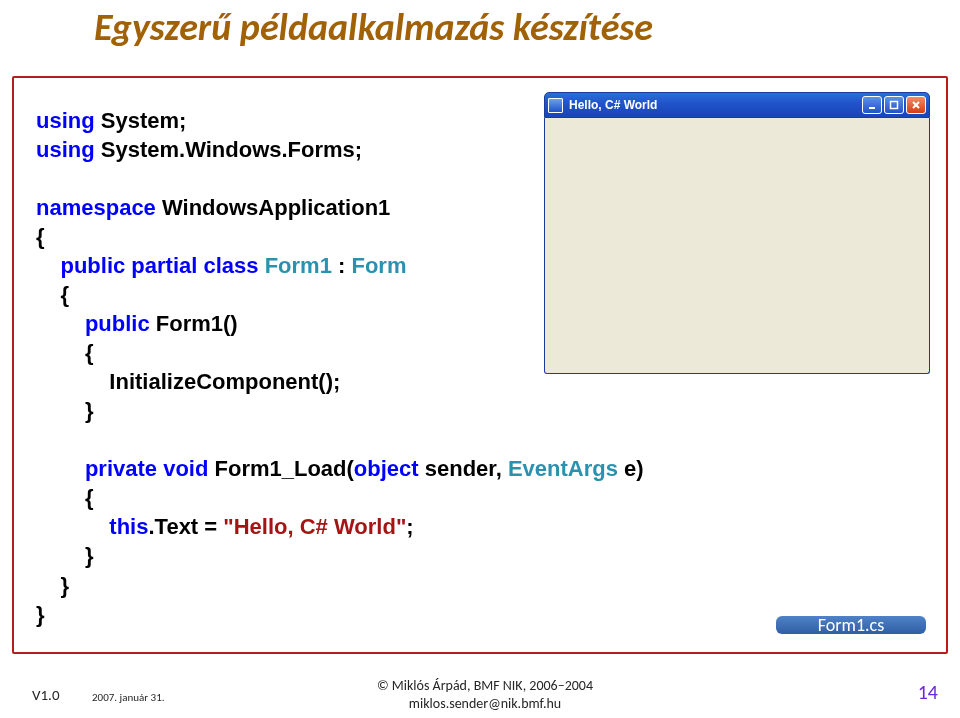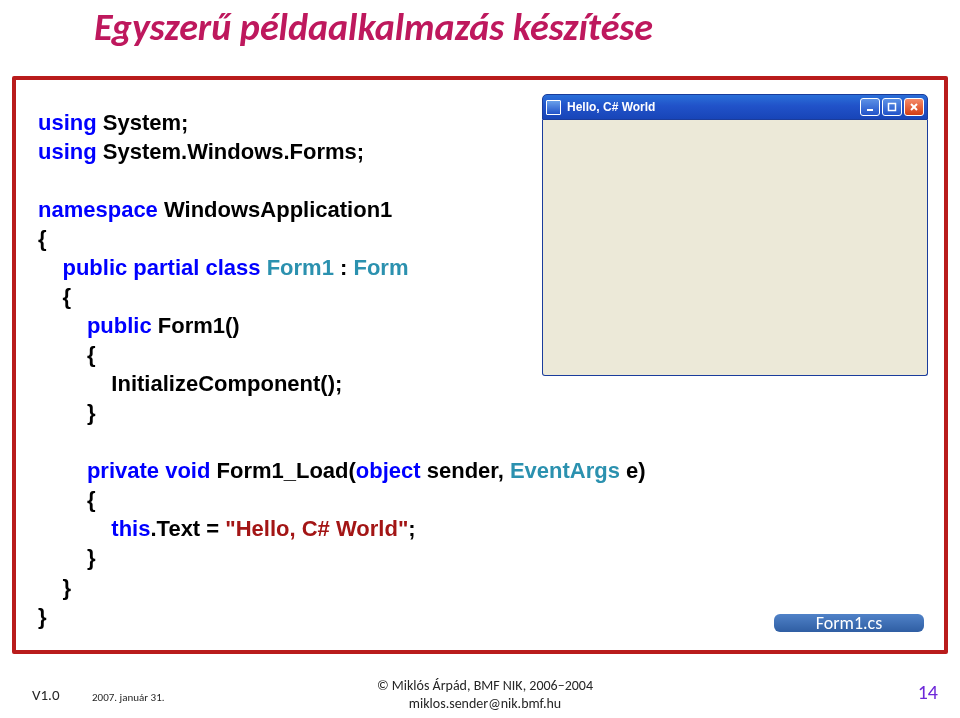--- a/index.html
+++ b/index.html
@@ -17,29 +17,29 @@
     height: 718px;
     position: relative;
   }
   .title {
     position: absolute;
     top: 4px;
     left: 94px;
     font-size: 38px;
     font-weight: bold;
     font-style: italic;
-    color: #be185d;
+    color: #a16207;
   }
   .content-frame {
     position: absolute;
     top: 76px;
     left: 12px;
     width: 936px;
     height: 578px;
-    border: 4px solid #b91c1c;
+    border: 2px solid #b91c1c;
     border-radius: 2px;
     background: #fff;
   }
   .code-block {
     position: absolute;
     top: 28px;
     left: 22px;
     font-family: "Arial Narrow", Arial, sans-serif;
     font-size: 22px;
     font-weight: bold;

